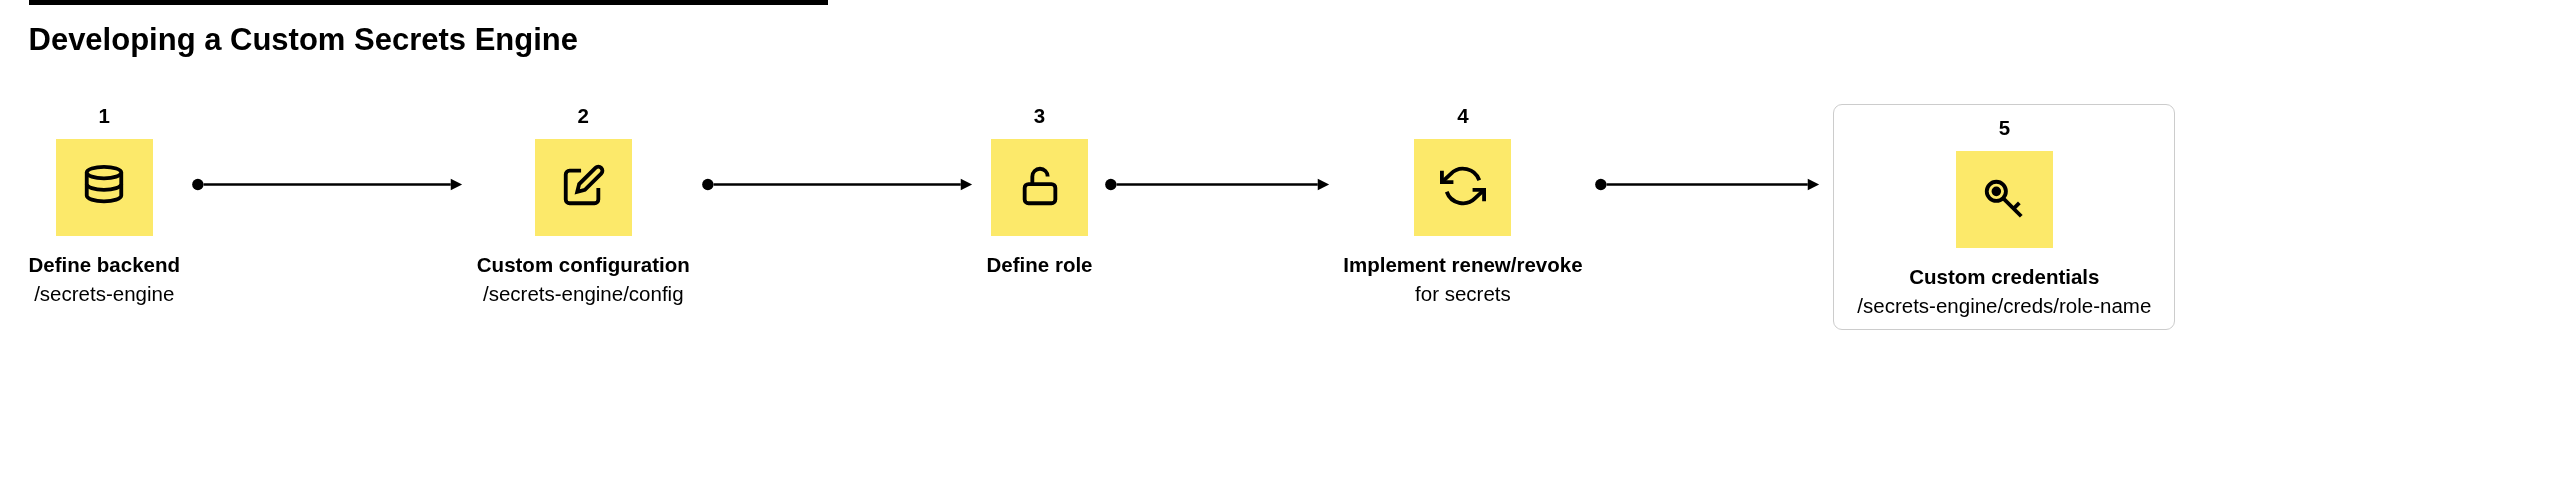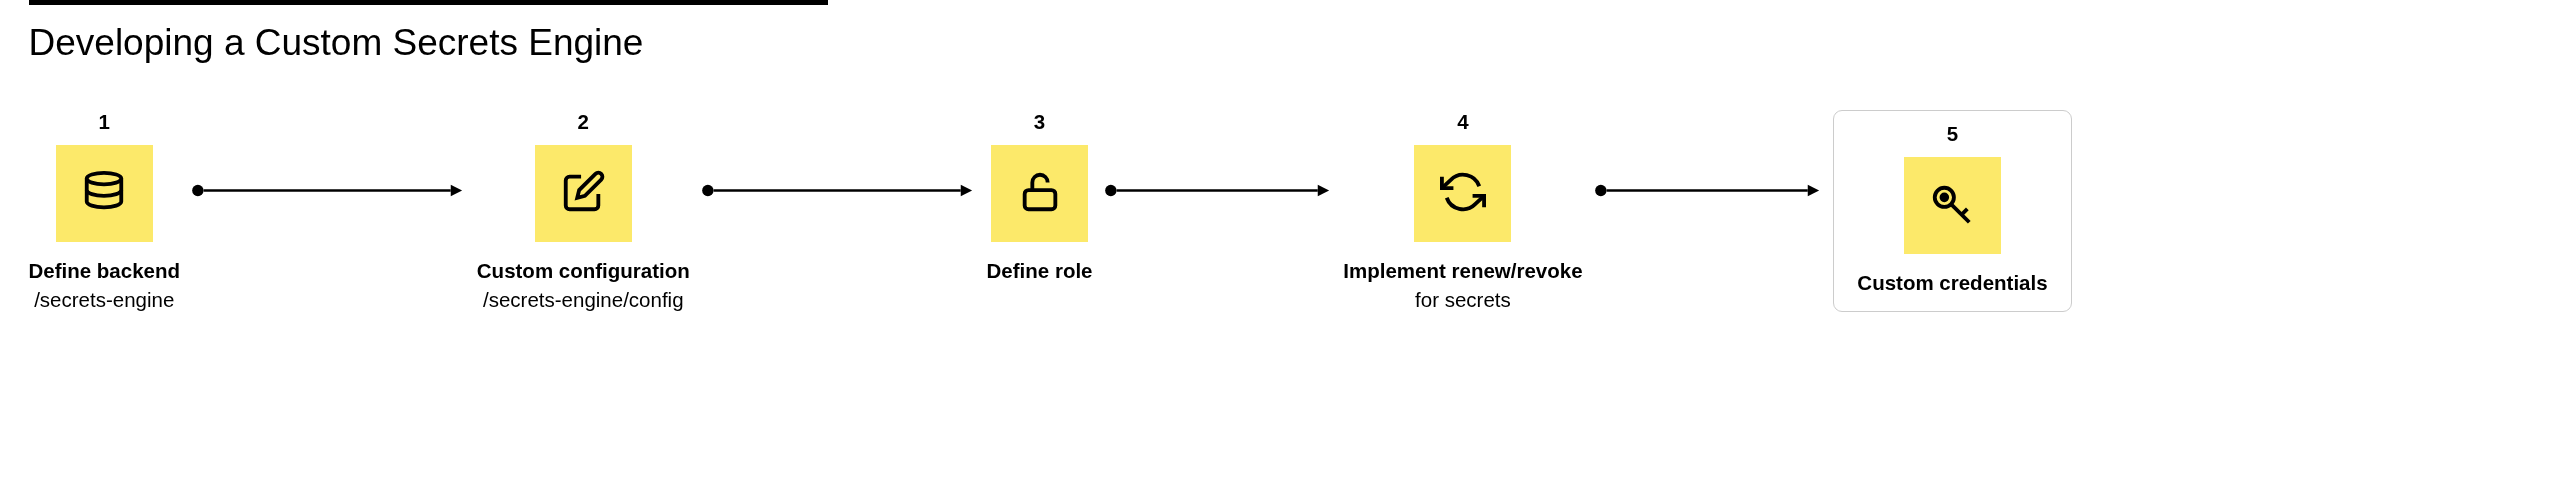--- a/index.html
+++ b/index.html
@@ -1,18 +1,18 @@
 <!DOCTYPE html>
 <html style="font-size:9px"><head>
 <meta charset="utf-8">
 <style>
 * { margin: 0; padding: 0; box-sizing: border-box; }
 body { font-family: -apple-system, BlinkMacSystemFont, "Segoe UI", Helvetica, Arial, sans-serif; background: #fff; padding: 0; width: 2576px; }
 .header-rule { width: 799px; height: 4.6px; background: #000; margin: 0 0 17px 28.5px; }
-.title { font-size: 37px; font-weight: 400; margin: 0 0 46px 28.5px; }
+.title { font-size: 31px; font-weight: 700; margin: 0 0 46px 28.5px; }
 .flow { display: flex; align-items: flex-start; justify-content: flex-start; padding: 0 28.5px; }
 .step { display: flex; flex-direction: column; align-items: center; position: relative; }
 .step-number { font-size: 20.5px; font-weight: 700; margin-bottom: 11.4px; }
 .icon-box { width: 97px; height: 97px; background: #fce96a; display: flex; align-items: center; justify-content: center; margin-bottom: 17px; }
 .icon-box svg { width: 46px; height: 46px; stroke: #000; stroke-width: 2; fill: none; }
 .step-title { font-size: 20.5px; font-weight: 700; text-align: center; white-space: nowrap; margin-bottom: 4.6px; }
 .step-path { font-size: 20.5px; font-weight: 400; text-align: center; white-space: nowrap; }
 .arrow-wrap { display: flex; align-items: center; height: 97px; margin-top: 32px; padding: 0 11.4px; }
 .arrow-wrap svg { display: block; }
 .highlight-box { border: 1.7px solid #ccc; border-radius: 9px; padding: 11.4px 23px; }
@@ -122,17 +122,18 @@
         <span>
           <svg viewBox="0 0 24 24">
               <circle cx="8" cy="8" r="5"></circle>
               <circle cx="8" cy="8" r="1.5" fill="#000"></circle>
               <path d="M11.5 11.5L21 21"></path>
               <path d="M17 17l3-3"></path>
             </svg>
         </span>
       </div>
       <div class="step-title">Custom credentials</div>
+      <div class="step-path">/secrets-engine/creds/role-name</div>
     </div>
   </div>
 
 </div>
 
 
 </body></html>

